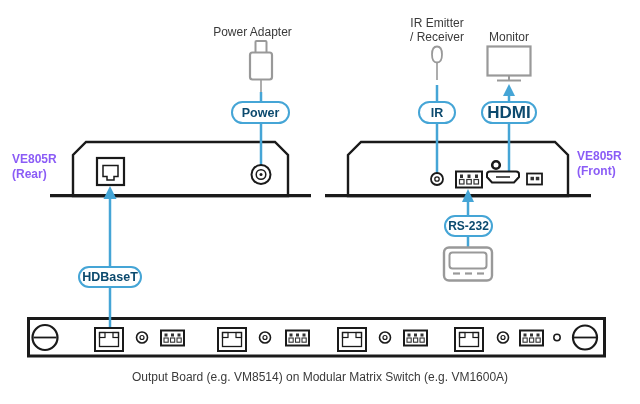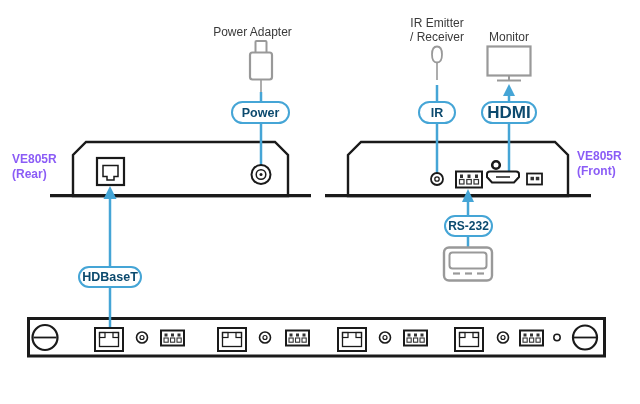--- a/index.html
+++ b/index.html
@@ -219,14 +219,15 @@
 
   <div class="abs lbl" style="left:408px;top:285px;width:120px;line-height:13.5px;font-size:11.5px;">
   </div>
 
   <div class="pill" style="left:231px;top:101px;width:59px;height:23px;font-size:12.5px;">Power</div>
   <div class="pill" style="left:418px;top:101px;width:38px;height:23px;font-size:12.5px;">IR</div>
   <div class="pill" style="left:481px;top:101px;width:56px;height:23px;font-size:17px;">HDMI</div>
   <div class="pill" style="left:444px;top:215px;width:49px;height:22px;font-size:12px;">RS-232</div>
   <div class="pill" style="left:78px;top:235px;width:64px;height:22px;font-size:12.5px;margin-top:31px;">HDBaseT</div>
 
+  <div class="caption" style="top:370px;">Output Board (e.g. VM8514) on Modular Matrix Switch (e.g. VM1600A)</div>
 
 </div>
 
 </body></html>

